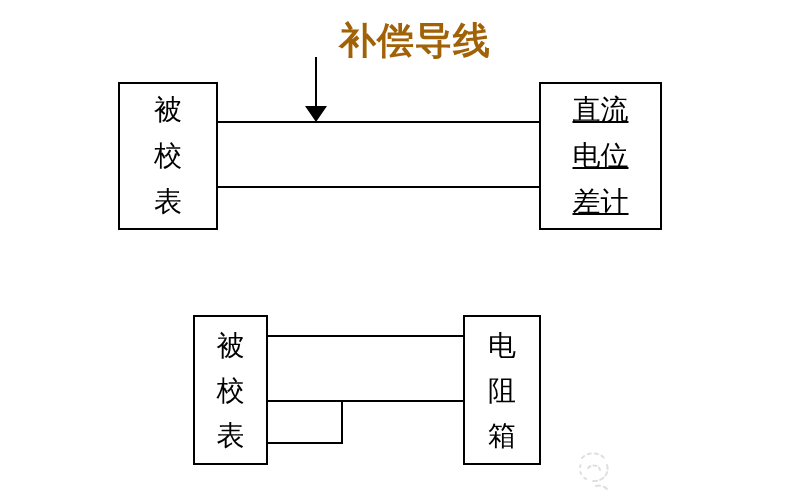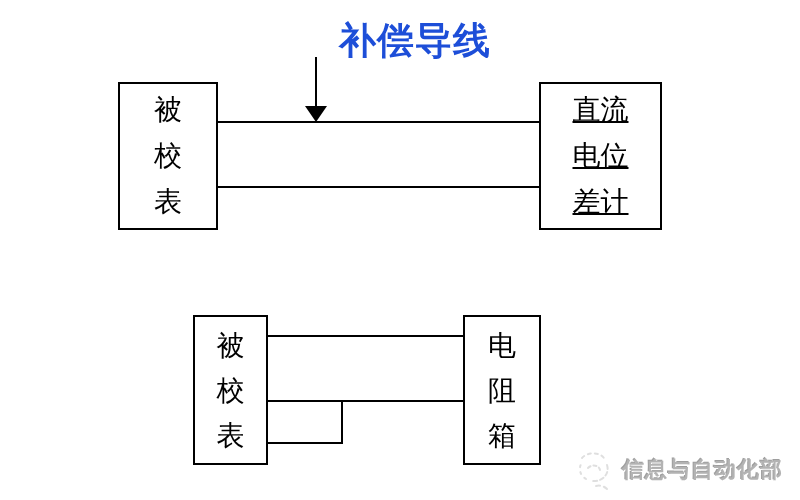--- a/index.html
+++ b/index.html
@@ -44,21 +44,21 @@
   
   .diagram-title {
     position: absolute;
     left: 330px;
     top: 16px;
     width: 170px;
     text-align: center;
     font-size: 37px;
     font-weight: bold;
     letter-spacing: 1px;
-    color: #1d4ed8;
+    color: #a16207;
     font-family: "Liberation Sans", "DejaVu Sans", sans-serif;
   }
   .arrow-shaft {
     position: absolute;
     left: 315px;
     top: 57px;
     width: 2px;
     height: 51px;
     background: #000000;
   }
@@ -144,16 +144,15 @@
   <div class="watermark">
     <svg class="wm-logo" viewBox="0 0 40 44" xmlns="http://www.w3.org/2000/svg">
       <g fill="none" stroke="#c6c6c6" stroke-width="2" stroke-linecap="round">
         <path d="M 8 10 C 14 3, 28 4, 31 12" stroke-dasharray="3 4"></path>
         <path d="M 33 17 C 36 26, 28 34, 19 33" stroke-dasharray="4 3"></path>
         <path d="M 12 31 C 5 27, 4 18, 9 14" stroke-dasharray="2 5"></path>
         <path d="M 14 20 C 18 16, 25 17, 26 22" stroke-dasharray="3 3"></path>
         <path d="M 22 38 C 26 37, 30 38, 33 41" stroke-dasharray="4 4"></path>
       </g>
     </svg>
-    <div class="wm-text">信息与自动化部</div>
   </div>
 
 </div>
 
 </body></html>

